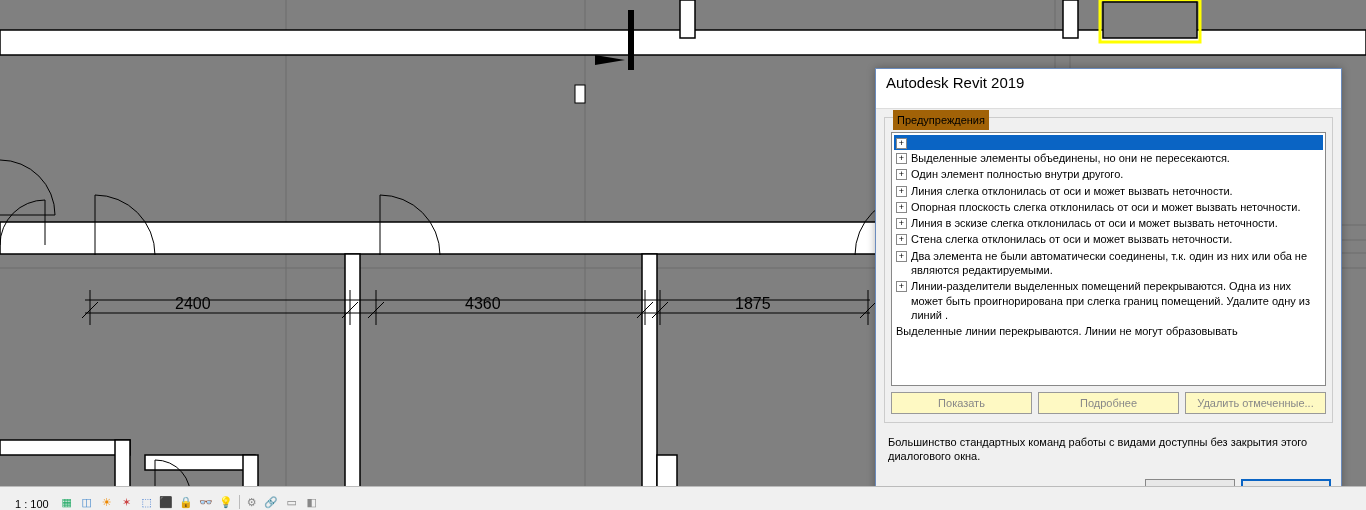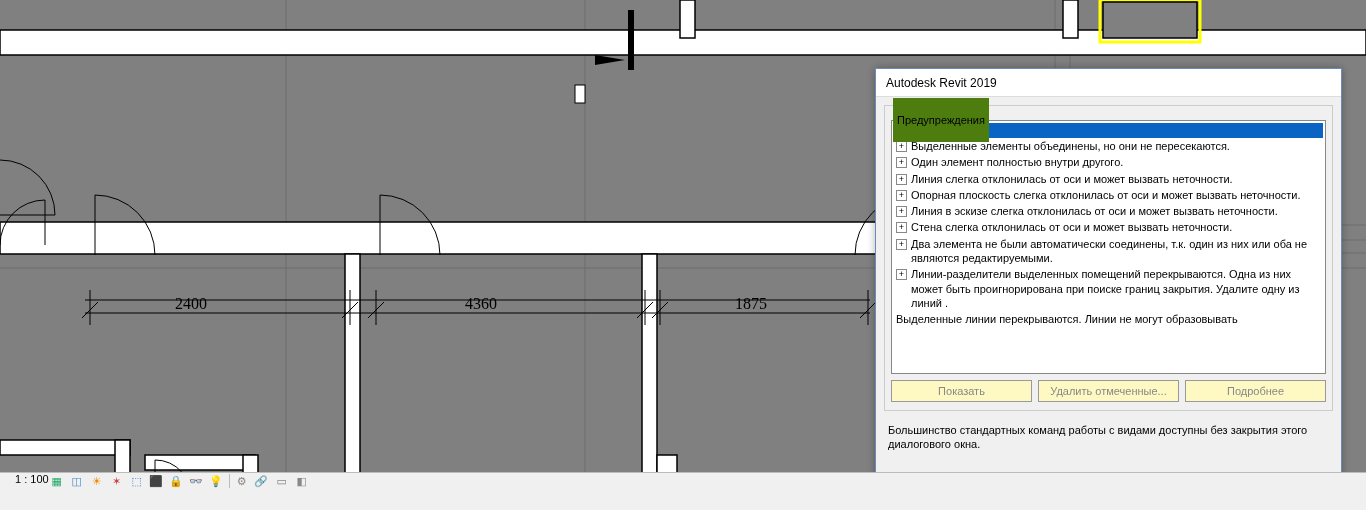--- a/index.html
+++ b/index.html
@@ -1,34 +1,34 @@
 <!DOCTYPE html>
 <html><head>
 <meta charset="utf-8">
 <style>
 *{box-sizing:border-box;margin:0;padding:0;font-family:"Segoe UI",Tahoma,sans-serif}
 body{width:1366px;height:510px;overflow:hidden;position:relative;background:#f0f0f0}
 .canvas{position:absolute;left:0;top:0;width:1366px;height:528px;background:#808080}
-.dim{position:absolute;font-size:16px;color:#000;font-family:Liberation Serif, serif}
+.dim{position:absolute;font-size:16px;color:#000;font-family:Liberation Sans, sans-serif}
 .dlg{position:absolute;left:875px;top:68px;width:467px;height:442px;background:#f0f0f0;border:1px solid #6a8bbd;box-shadow:0 0 8px rgba(0,0,0,.3)}
-.dlg-title{height:28px;line-height:28px;padding-left:10px;font-size:12px;background:#fff;border-bottom:1px solid #ddd}
+.dlg-title{height:40px;line-height:28px;padding-left:10px;font-size:15px;background:#fff;border-bottom:1px solid #ddd}
 .group{margin:8px;border:1px solid #ccc;position:relative;padding:14px 6px 8px}
-.group-label{position:absolute;top:-8px;left:8px;background:#4d7c0f;padding:16px 4px;font-size:11px}
+.group-label{position:absolute;top:-8px;left:8px;background:#a16207;padding:4px 4px;font-size:11px}
 .tree{height:254px;overflow-y:scroll;background:#fff;border:1px solid #888;font-size:11px;line-height:1.3;padding:2px}
 .tree-row{display:flex;align-items:flex-start;padding:1px 2px}
 .tree-row.sel{background:#0a64c4;color:#fff}
 .expand{width:11px;height:11px;border:1px solid #888;display:inline-flex;align-items:center;justify-content:center;font-size:9px;margin-right:4px;margin-top:2px;flex-shrink:0;background:#fff;color:#000;line-height:1}
 .tree-text{flex:1}
 .btn-row{display:flex;gap:6px;margin-top:6px}
 .btn{flex:1;height:22px;font-size:11px;border:1px solid #999;background:#fef9c3;color:#888;cursor:default}
 .info{font-size:11px;padding:4px 12px;line-height:1.3}
 .dlg-footer{position:absolute;bottom:8px;right:10px;display:flex;gap:6px}
 .fbtn{width:90px;height:22px;font-size:11px;border:1px solid #888;background:#e8e8e8;cursor:pointer}
 .fbtn.default{border:2px solid #0a64c4}
-.statusbar{position:absolute;left:0;bottom:0;width:100%;height:38px;background:#f0f0f0;border-top:1px solid #bbb;display:flex;align-items:flex-start;font-size:11px;padding-left:15px;gap:0}
+.statusbar{position:absolute;left:0;bottom:0;width:100%;height:24px;background:#f0f0f0;border-top:1px solid #bbb;display:flex;align-items:flex-end;font-size:11px;padding-left:15px;gap:10px}
 .icons{display:flex;gap:4px;align-items:center}
 .ico{width:16px;height:16px;display:inline-flex;align-items:center;justify-content:center;font-size:11px}
 .sep{width:1px;height:14px;background:#bbb}
 </style>
 </head>
 <body>
 
 <div class="canvas">
 <svg width="1366" height="528">
 
@@ -144,30 +144,30 @@
       <div class="tree-row">
           <span class="expand">+</span>
           <span class="tree-text">Стена слегка отклонилась от оси и может вызвать неточности.</span>
         </div>
       <div class="tree-row">
           <span class="expand">+</span>
           <span class="tree-text">Два элемента не были автоматически соединены, т.к. один из них или оба не являются редактируемыми.</span>
         </div>
       <div class="tree-row">
           <span class="expand">+</span>
-          <span class="tree-text">Линии-разделители выделенных помещений перекрываются. Одна из них может быть проигнорирована при поиске границ закрытия. Удалите одну из линий .</span>
+          <span class="tree-text">Линии-разделители выделенных помещений перекрываются. Одна из них может быть проигнорирована при слегка границ помещений. Удалите одну из линий .</span>
         </div>
       <div class="tree-row">
           <span class="tree-text" style="">Выделенные линии перекрываются. Линии не могут образовывать</span>
         </div>
     </div>
     <div class="btn-row">
       <button class="btn" disabled="">Показать</button>
+      <button class="btn" disabled="">Подробнее</button>
       <button class="btn" disabled="">Удалить отмеченные...</button>
-      <button class="btn" disabled="">Подробнее</button>
     </div>
   </div>
   <div class="info" style="margin-top:0">Большинство стандартных команд работы с видами доступны без закрытия этого диалогового окна.</div>
   <div class="dlg-footer">
     <button class="fbtn">Экспорт...</button>
     <button class="fbtn default">Закрыть</button>
   </div>
 </div>
 
 <div class="statusbar">

